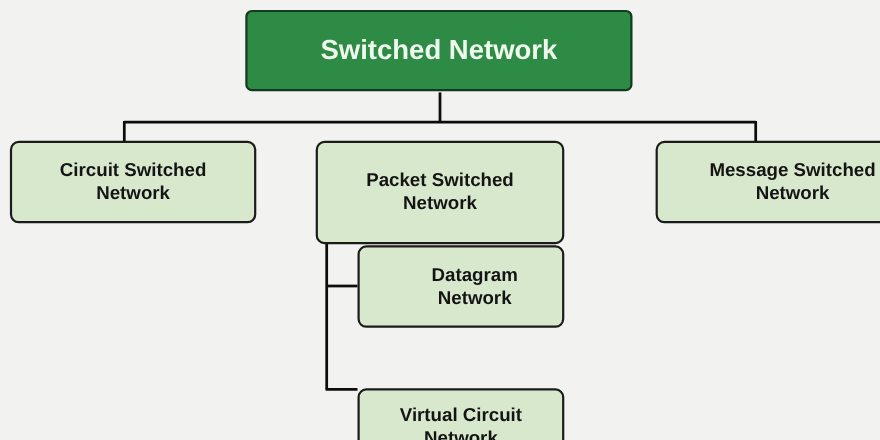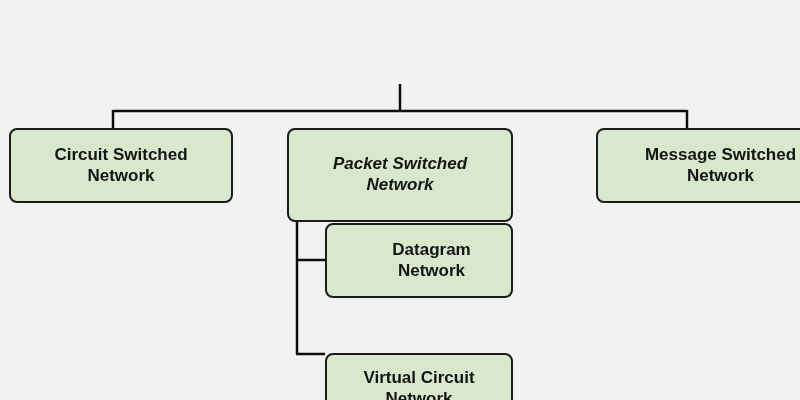--- a/index.html
+++ b/index.html
@@ -59,40 +59,43 @@
     font-size: 25px;
   }
   .node.child {
     background: var(--node-fill);
     border: 2px solid var(--node-border);
     border-radius: 8px;
     color: var(--node-text);
     font-size: 17px;
   }
   .node.circuit  { left: 9px;   top: 128px; width: 224px; height: 75px; }
-  .node.packet   { left: 287px; top: 128px; width: 226px; height: 94px; font-style: italic; }
+  .node.packet   { left: 287px; top: 128px; width: 226px; height: 94px; }
   .node.message  { left: 596px; top: 128px; width: 249px; height: 75px; }
   .node.datagram { left: 325px; top: 223px; width: 188px; height: 75px; padding-left: 25px; }
   .node.virtual  { left: 325px; top: 317px; width: 188px; height: 72px; margin-top: 36px; }
 </style>
 </head>
 <body>
 
 <div class="canvas">
 
   <svg class="connectors" viewBox="0 0 800 400" xmlns="http://www.w3.org/2000/svg" aria-hidden="true">
     <path d="M400 84 L400 111"></path>
     <path d="M113 111 L687 111"></path>
     <path d="M113 110 L113 129"></path>
     <path d="M687 110 L687 129"></path>
     <path d="M297 203 L297 354"></path>
     <path d="M297 260 L325 260"></path>
     <path d="M296 354 L325 354"></path>
   </svg>
 
+  <div class="node root">
+    <span>Switched Network</span>
+  </div>
 
   <div class="node child circuit">
     <span>Circuit Switched
 Network</span>
   </div>
 
   <div class="node child packet">
     <span>Packet Switched
 Network</span>
   </div>

